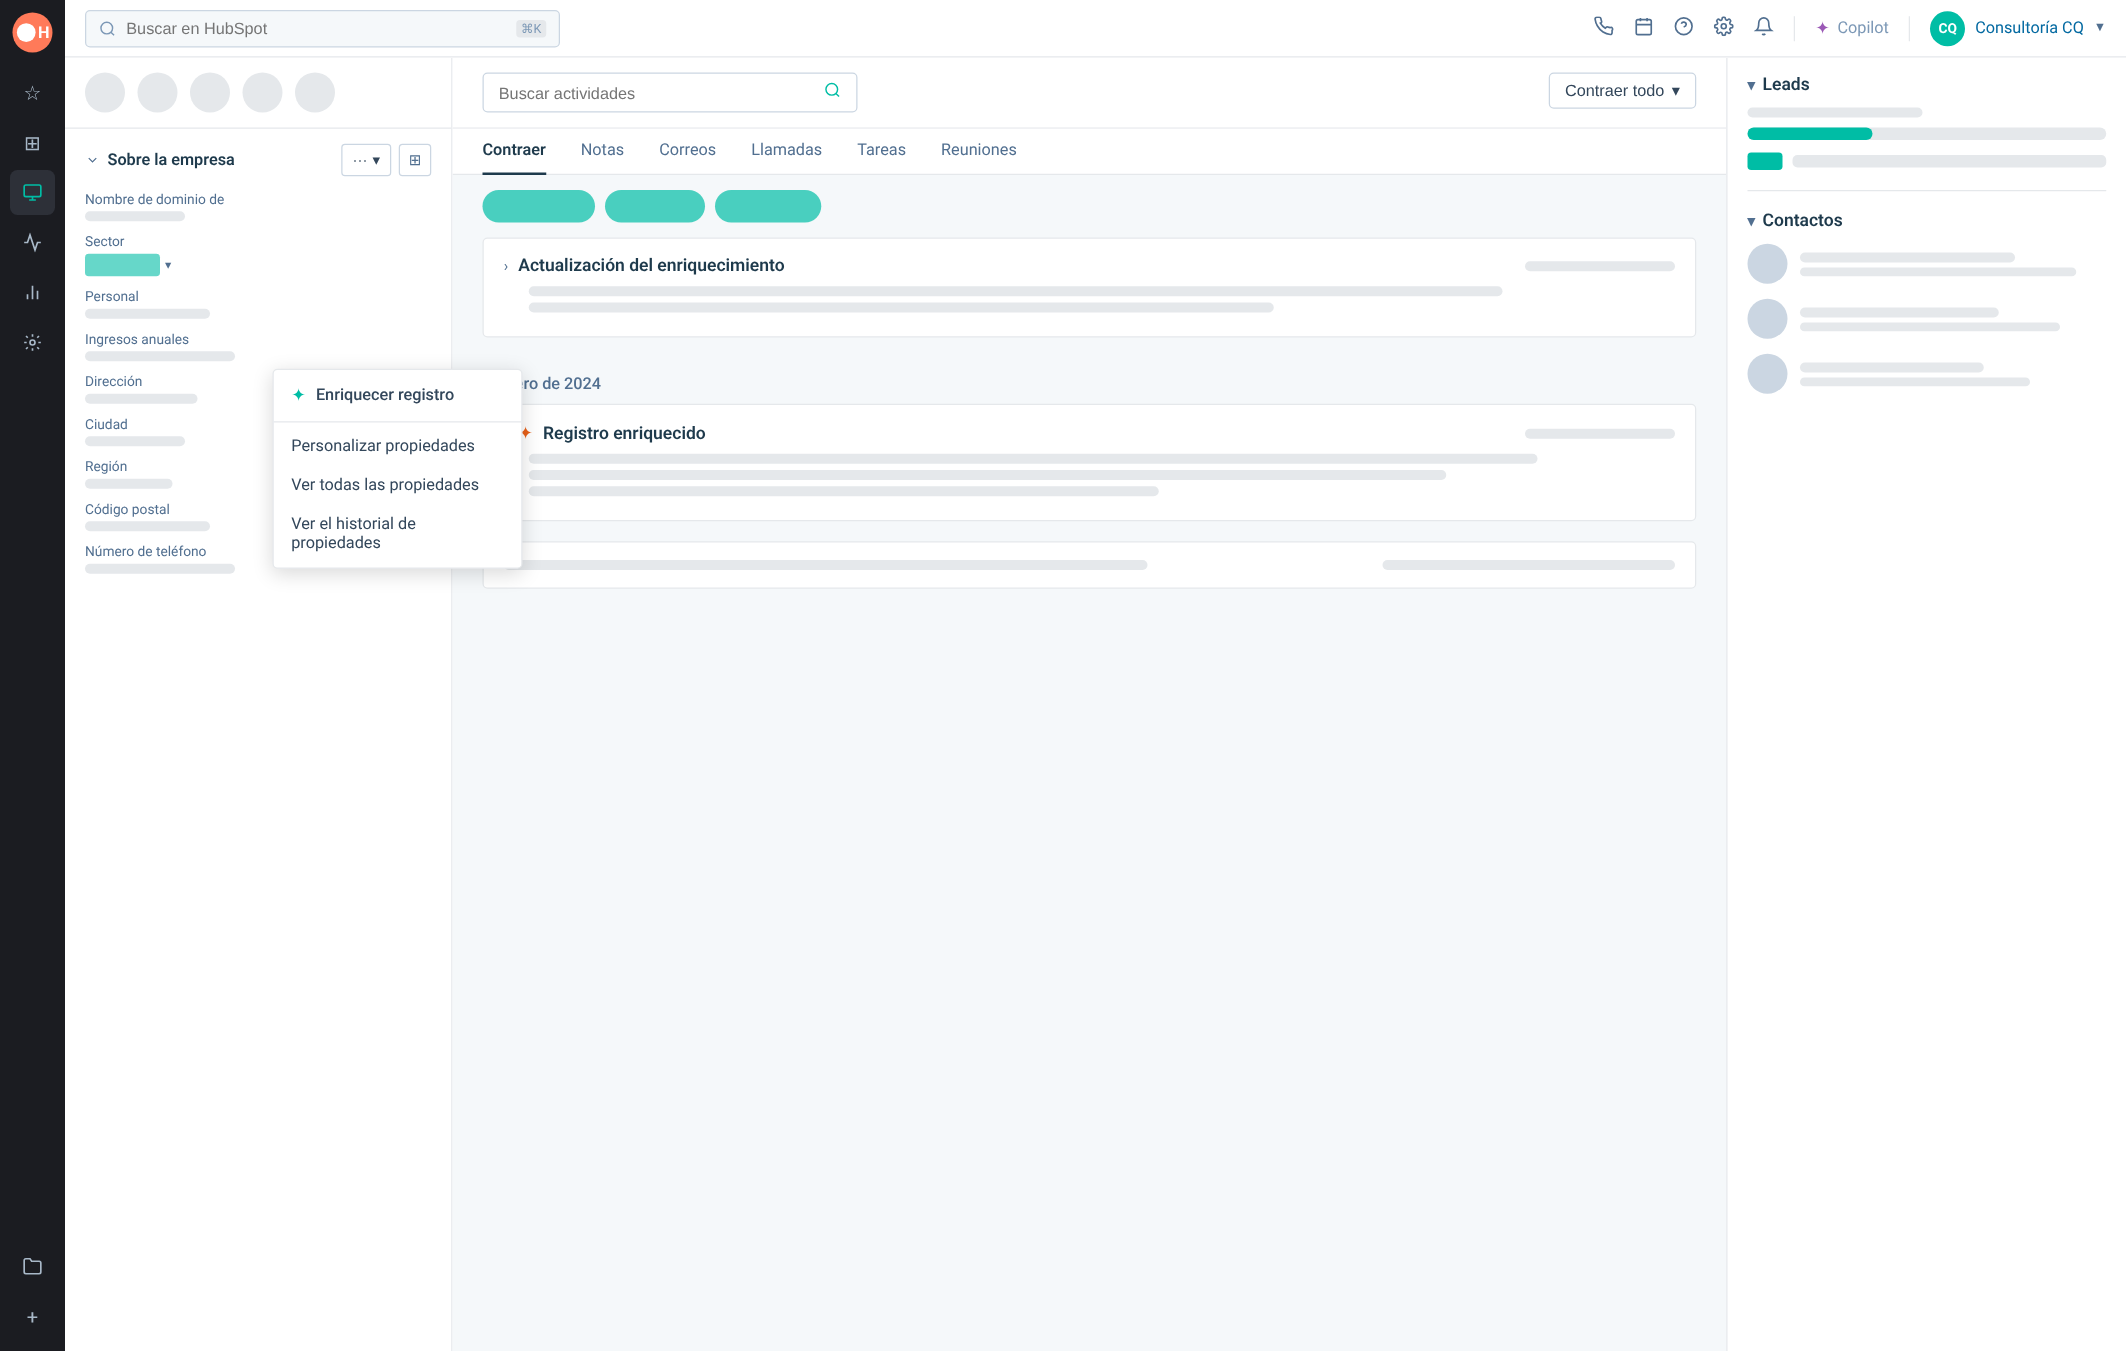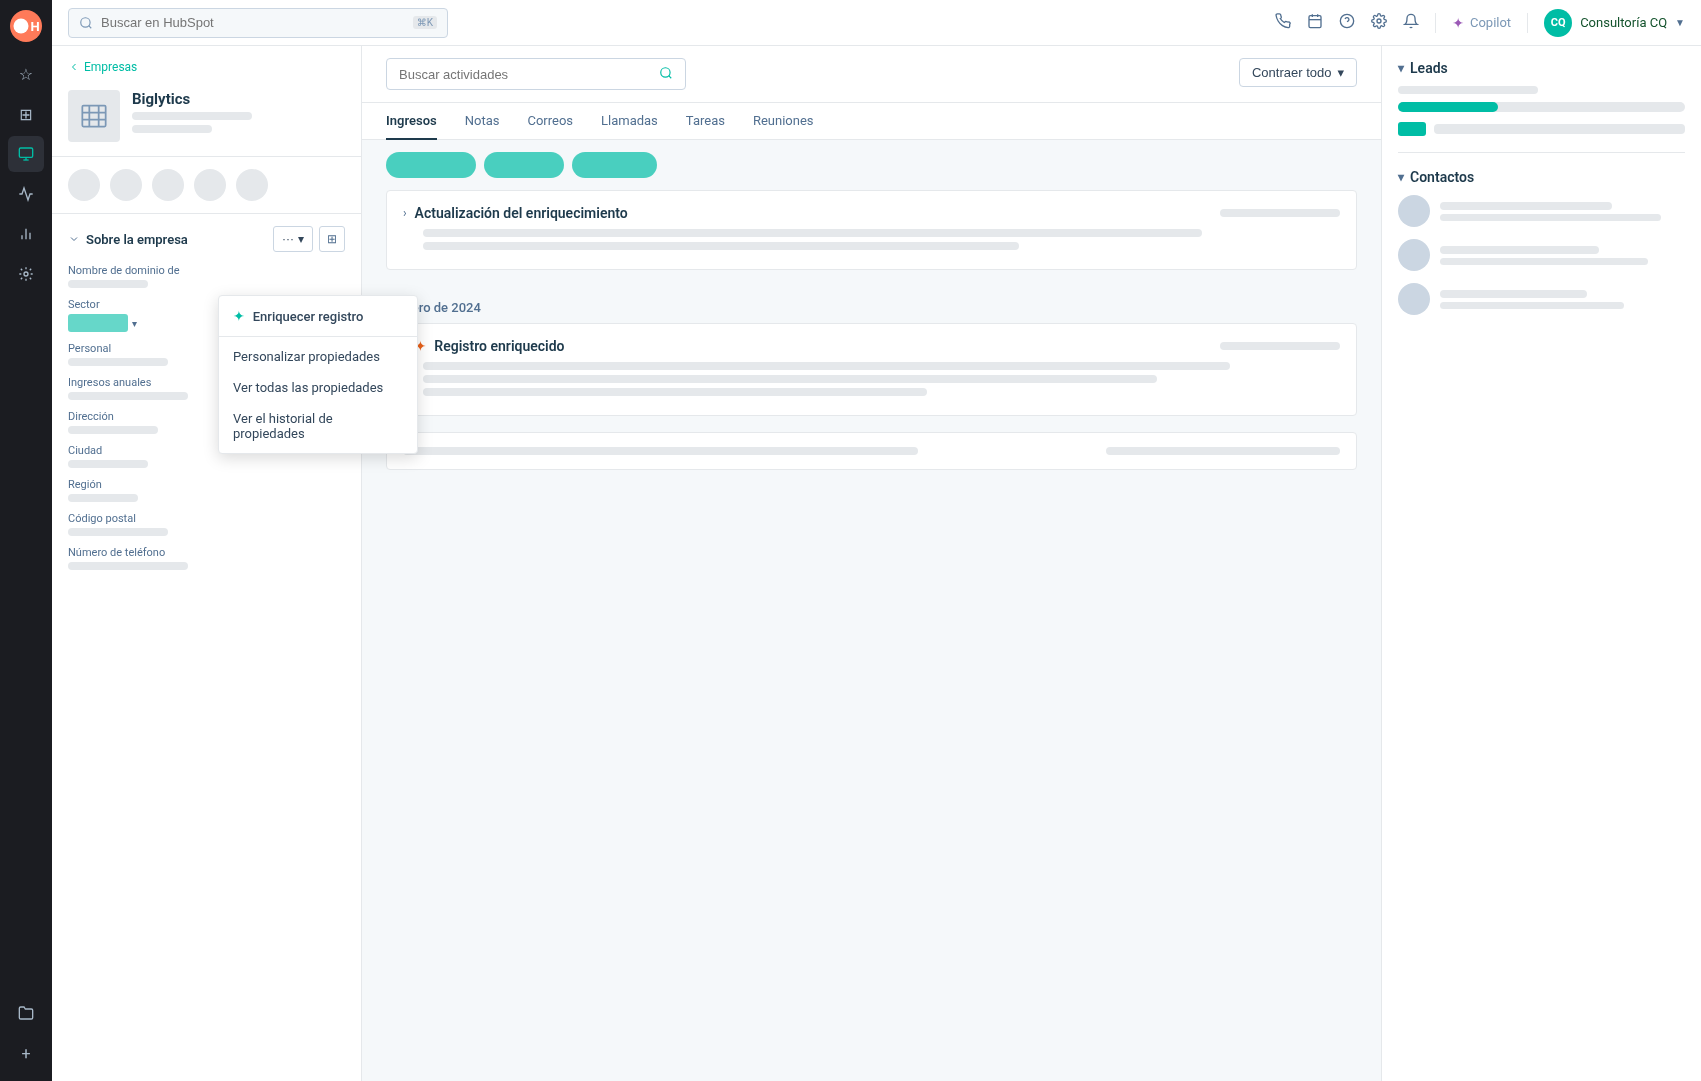--- a/index.html
+++ b/index.html
@@ -84,21 +84,21 @@
       display: flex; align-items: center; gap: 6px;
       color: #7c98b6; font-size: 13px; cursor: pointer;
     }
     .copilot-icon { color: #9b59b6; font-size: 14px; }
     .user-avatar {
       width: 28px; height: 28px; border-radius: 50%;
       background: #00bda5;
       display: flex; align-items: center; justify-content: center;
       color: white; font-size: 11px; font-weight: bold;
     }
-    .user-name { color: #14532d; font-size: 13px; }
+    .user-name { color: #0369a1; font-size: 13px; }
     .user-dropdown { color: #516f90; font-size: 10px; }
 
     
     .main-layout {
       display: flex;
       margin-top: 46px;
       flex: 1;
       height: calc(1081px - 46px);
     }
 
@@ -468,41 +468,20 @@
         </div>
         <span class="user-name">Consultoría CQ</span>
         <span class="user-dropdown">▼</span>
       </div>
     </div>
   </div>
 
   <div class="main-layout">
 
     <div class="left-panel">
-      <div class="left-panel-header">
-        <div class="breadcrumb-link">
-          <svg width="12" height="12" viewBox="0 0 24 24" fill="none" stroke="currentColor" stroke-width="2">
-              <polyline points="15 18 9 12 15 6"></polyline>
-            </svg>
-          <span>Empresas</span>
-        </div>
-        <div class="company-info">
-          <div class="company-logo">
-            <svg width="28" height="28" viewBox="0 0 24 24" fill="none" stroke="#7c98b6" stroke-width="1.5">
-                <rect x="2" y="3" width="20" height="18" rx="1"></rect>
-                <path d="M8 3v18M16 3v18M2 9h20M2 15h20"></path>
-              </svg>
-          </div>
-          <div>
-            <div class="company-name">Biglytics</div>
-            <div class="skeleton-line medium"></div>
-            <div class="skeleton-line short" style="margin-top:5px;"></div>
-          </div>
-        </div>
-      </div>
 
       <div class="company-actions">
         <div class="action-circle"></div>
         <div class="action-circle"></div>
         <div class="action-circle"></div>
         <div class="action-circle"></div>
         <div class="action-circle"></div>
       </div>
 
       <div class="about-section">
@@ -595,21 +574,21 @@
           </span>
         </div>
         <button class="collapse-btn">
           <span>Contraer todo</span>
           <span>▾</span>
         </button>
       </div>
 
       <div class="activity-subtabs">
         <div class="subtab active">
-          <span>Ingresos</span>
+          <span>Contraer</span>
         </div>
         <div class="subtab">
           <span>Notas</span>
         </div>
         <div class="subtab">
           <span>Correos</span>
         </div>
         <div class="subtab">
           <span>Llamadas</span>
         </div>

